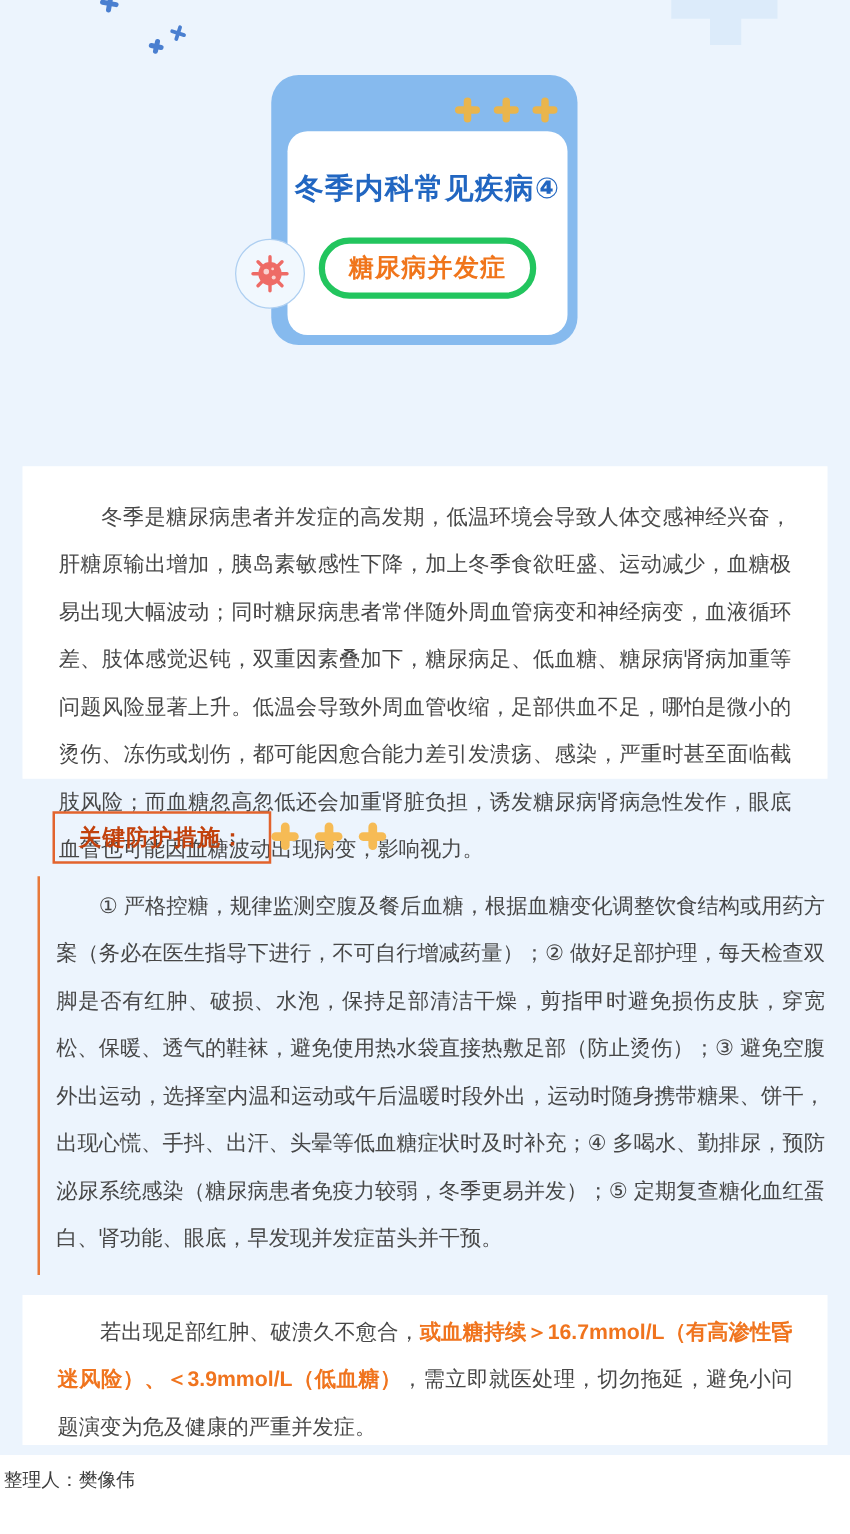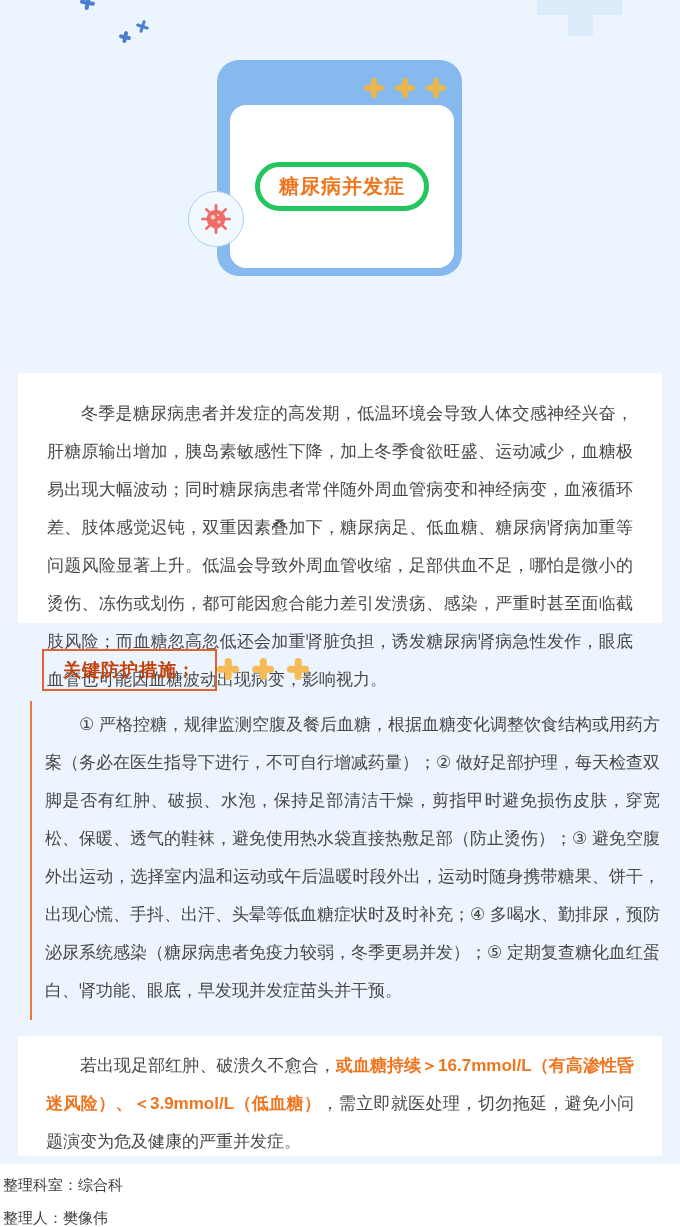--- a/index.html
+++ b/index.html
@@ -73,20 +73,21 @@
 <div class="pale-bar h"></div>
 <div class="pale-bar v"></div>
 
 <div class="card-outer">
   <div class="card-plus-row">
     <span class="plus sz20"></span>
     <span class="plus sz20"></span>
     <span class="plus sz20"></span>
   </div>
   <div class="card-inner">
+    <div class="card-title">冬季内科常见疾病④</div>
     <div class="badge-pill">
       <span>糖尿病并发症</span>
     </div>
   </div>
   <div class="virus-badge">
     <svg width="34" height="34" viewBox="0 0 40 40" aria-hidden="true">
       <g stroke="#ee6b66" stroke-width="3.2" stroke-linecap="round">
         <line x1="31" y1="20" x2="36" y2="20"></line>
         <line x1="27.8" y1="27.8" x2="31.3" y2="31.3"></line>
         <line x1="20" y1="31" x2="20" y2="36"></line>
@@ -119,15 +120,14 @@
 
 <div class="measures-block">
   <p class="body-text">① 严格控糖，规律监测空腹及餐后血糖，根据血糖变化调整饮食结构或用药方案（务必在医生指导下进行，不可自行增减药量）；② 做好足部护理，每天检查双脚是否有红肿、破损、水泡，保持足部清洁干燥，剪指甲时避免损伤皮肤，穿宽松、保暖、透气的鞋袜，避免使用热水袋直接热敷足部（防止烫伤）；③ 避免空腹外出运动，选择室内温和运动或午后温暖时段外出，运动时随身携带糖果、饼干，出现心慌、手抖、出汗、头晕等低血糖症状时及时补充；④ 多喝水、勤排尿，预防泌尿系统感染（糖尿病患者免疫力较弱，冬季更易并发）；⑤ 定期复查糖化血红蛋白、肾功能、眼底，早发现并发症苗头并干预。</p>
 </div>
 
 <div class="warning-box">
   <p class="body-text"><span>若出现足部红肿、破溃久不愈合，</span><span class="hl">或血糖持续＞16.7mmol/L（有高渗性昏迷风险）、＜3.9mmol/L（低血糖）</span><span>，需立即就医处理，切勿拖延，避免小问题演变为危及健康的严重并发症。</span></p>
 </div>
 
 <div class="footer">
-  <div>整理科室：综合科</div>
   <div>整理人：樊像伟</div>
 </div>
 
 </body></html>

